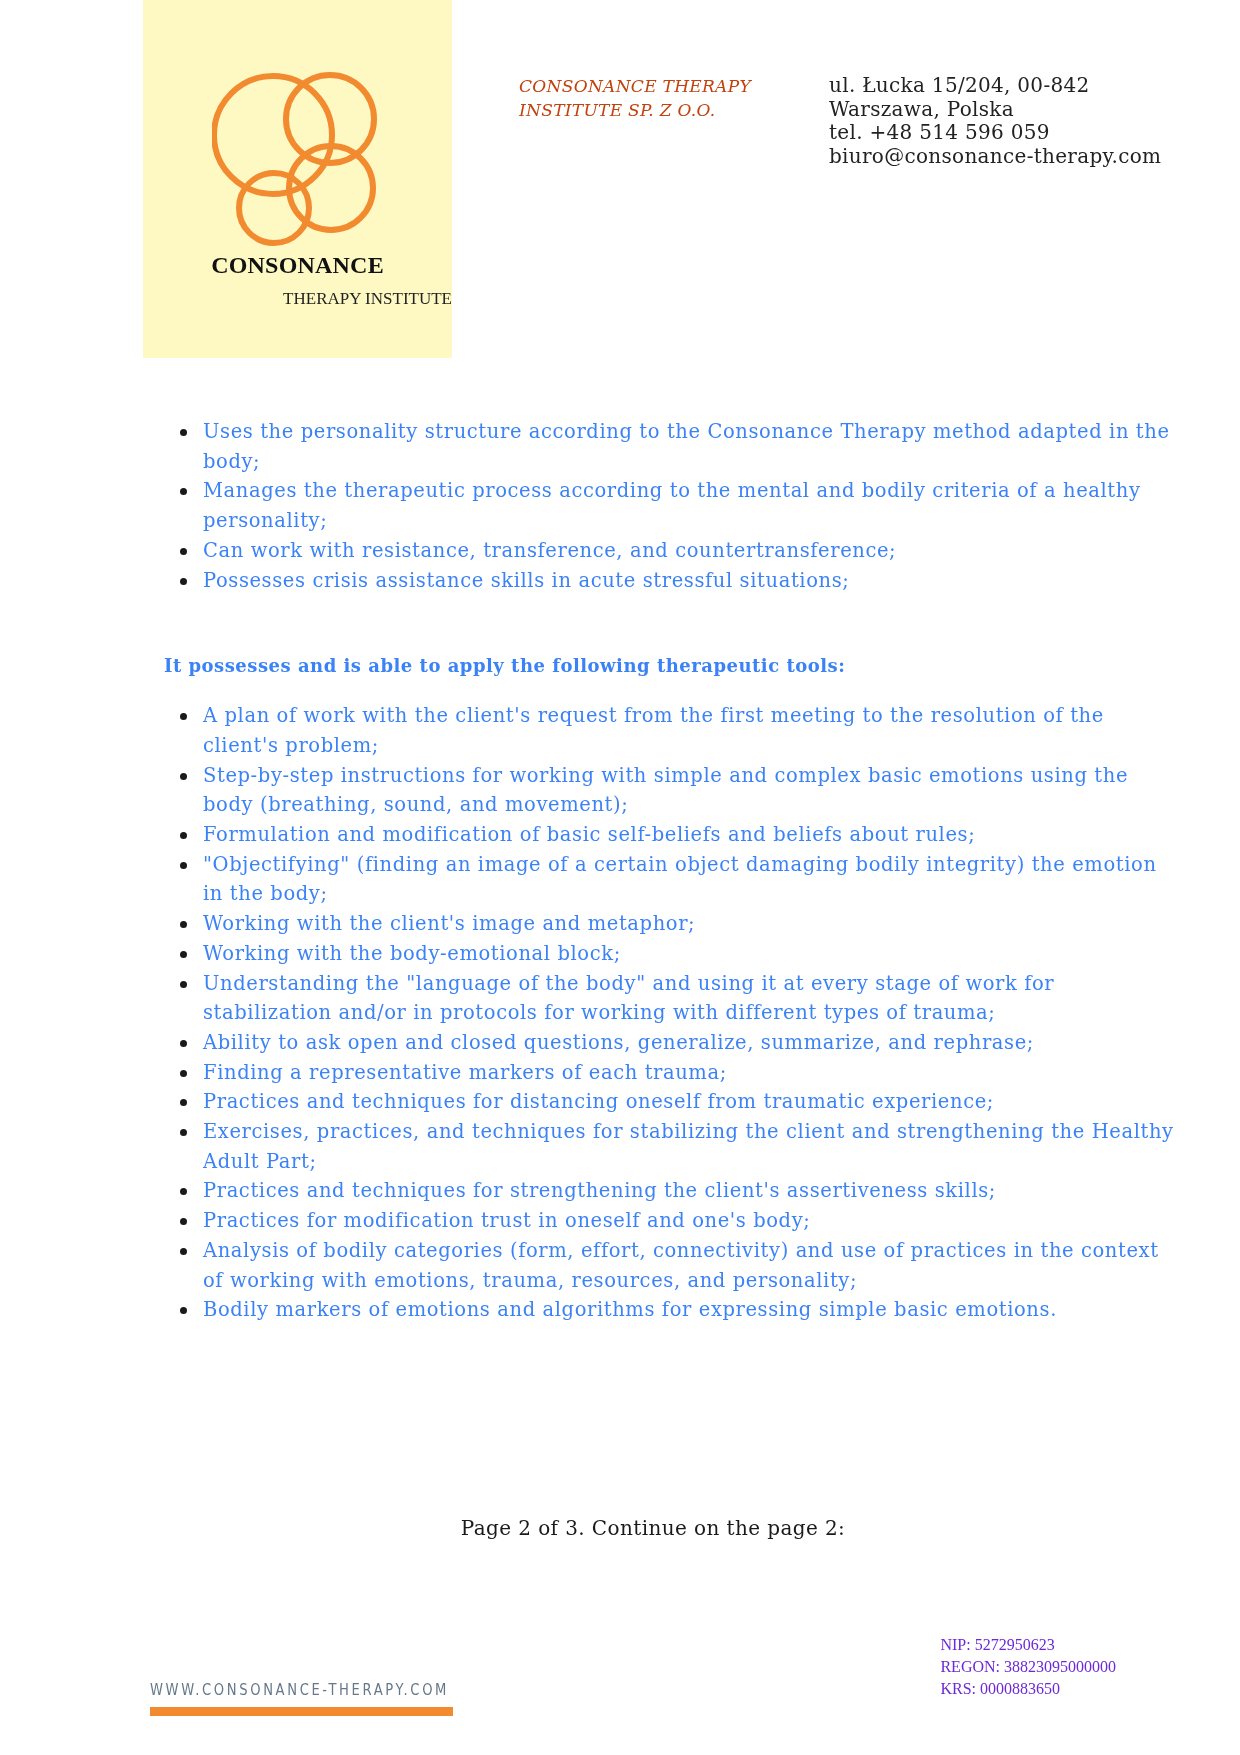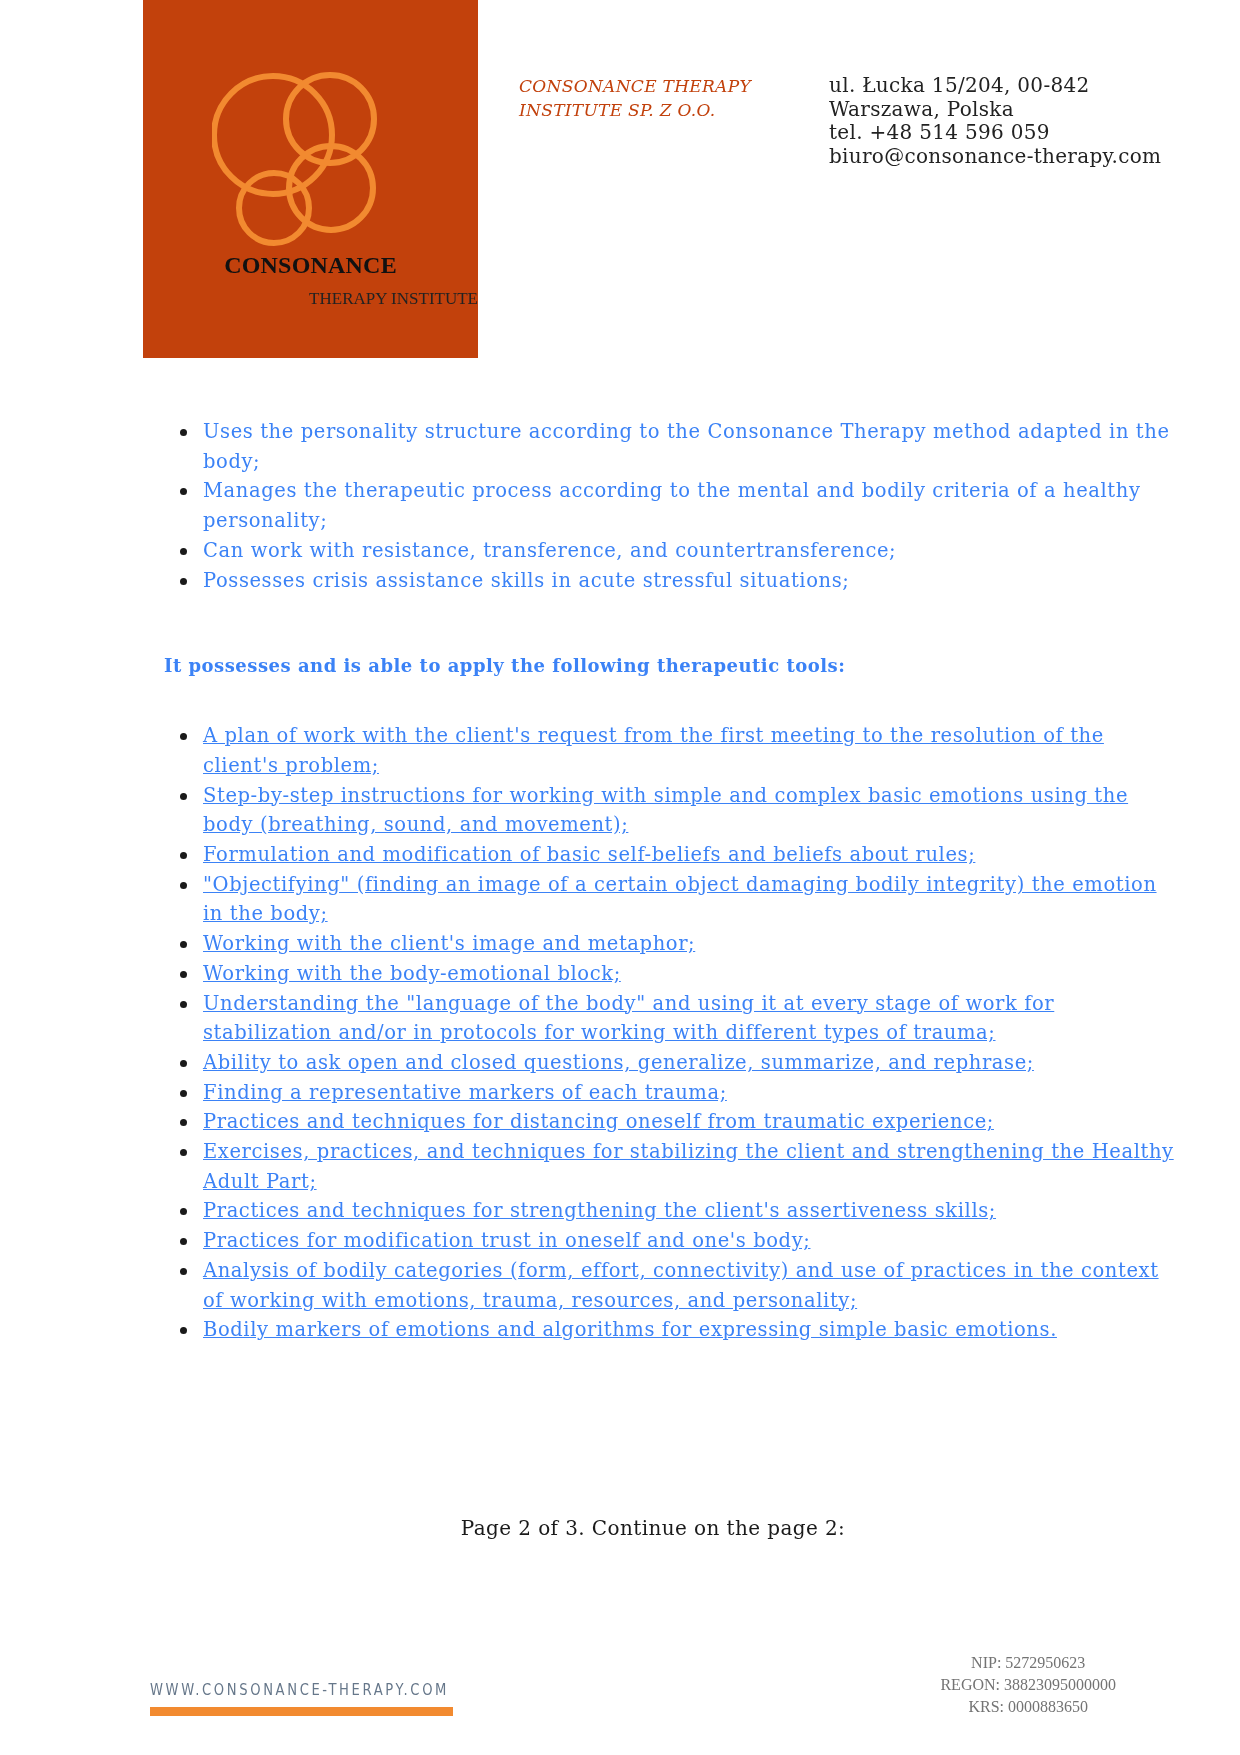--- a/index.html
+++ b/index.html
@@ -1,45 +1,45 @@
 <!DOCTYPE html>
 <html><head>
 <meta charset="utf-8">
 <style>
   html, body { margin: 0; padding: 0; background: #ffffff; }
   body { width: 1240px; height: 1755px; position: relative; overflow: hidden;
          font-family: "DejaVu Serif", serif; color: #1a1a1a; }
 
-  .logo-panel { position: absolute; left: 143px; top: 0; width: 335px; height: 358px; background: #c2410c; }
+  .logo-panel { position: absolute; left: 143px; top: 0; width: 309px; height: 358px; background: #fef9c3; }
   .logo-svg { position: absolute; left: 69px; top: 72px; width: 170px; height: 178px; }
   .logo-title { position: absolute; left: 0; width: 100%; top: 252px; text-align: center;
                 font-family: "Liberation Serif", serif; font-weight: bold; font-size: 24px; color: #111; letter-spacing: 0.2px; }
   .logo-sub { position: absolute; left: 0; width: 100%; top: 289px; text-align: right;
               font-family: "Liberation Serif", serif; font-size: 17px; color: #222; }
 
   .company { position: absolute; left: 519px; top: 74px; font-size: 17px; line-height: 24px; color: #c2410c;
              font-family: "DejaVu Serif", serif; letter-spacing: 0.3px; font-style: italic; }
   .address { position: absolute; left: 829px; top: 74px; font-size: 20px; line-height: 23.5px; color: #222;
              font-family: "DejaVu Serif", serif; letter-spacing: 0.3px; }
   .address div, .company div { white-space: nowrap; }
 
   .content { position: absolute; left: 164px; top: 417px; width: 1010px;
              font-family: "DejaVu Serif", serif; font-size: 19.5px; color: #3b82f6; letter-spacing: 0.6px; }
   ul.bullets { margin: 0; padding: 0 0 0 39px; list-style: none; }
   ul.bullets li { position: relative; line-height: 29.7px; }
   ul.bullets li::before { content: ""; position: absolute; left: -23px; top: 12px; width: 7px; height: 7px;
                           border-radius: 50%; background: #1a1a1a; }
   .subheading { margin: 56px 0 0 0; font-weight: bold; font-size: 18px; line-height: 30px; letter-spacing: 0.5px; }
-  ul.bullets.second { margin-top: 40px; text-decoration: underline; }
+  ul.bullets.second { margin-top: 20px; }
 
   .page-note { position: absolute; left: 0; width: 1306px; top: 1516px; text-align: center;
                font-family: "DejaVu Serif", serif; font-size: 20px; color: #1a1a1a; letter-spacing: 0.4px; }
 
-  .reg { position: absolute; right: 124px; top: 1634px; text-align: center;
-         font-family: "Liberation Serif", serif; font-size: 16px; line-height: 22px; color: #737373; margin-top: 18px; }
+  .reg { position: absolute; right: 124px; top: 1634px; text-align: left;
+         font-family: "Liberation Serif", serif; font-size: 16px; line-height: 22px; color: #6d28d9; }
   .website { position: absolute; left: 150px; top: 1680px; font-family: "DejaVu Sans", sans-serif;
              font-size: 16px; letter-spacing: 3.2px; color: #66778a; transform: scaleX(0.82); transform-origin: left center; }
   .orange-bar { position: absolute; left: 150px; top: 1707px; width: 303px; height: 9px; background: #f28a30; }
 </style>
 </head>
 <body>
 
 <div class="logo-panel">
   <svg class="logo-svg" viewBox="0 0 170 178">
     <g fill="none" stroke="#f28a30" stroke-width="6">

